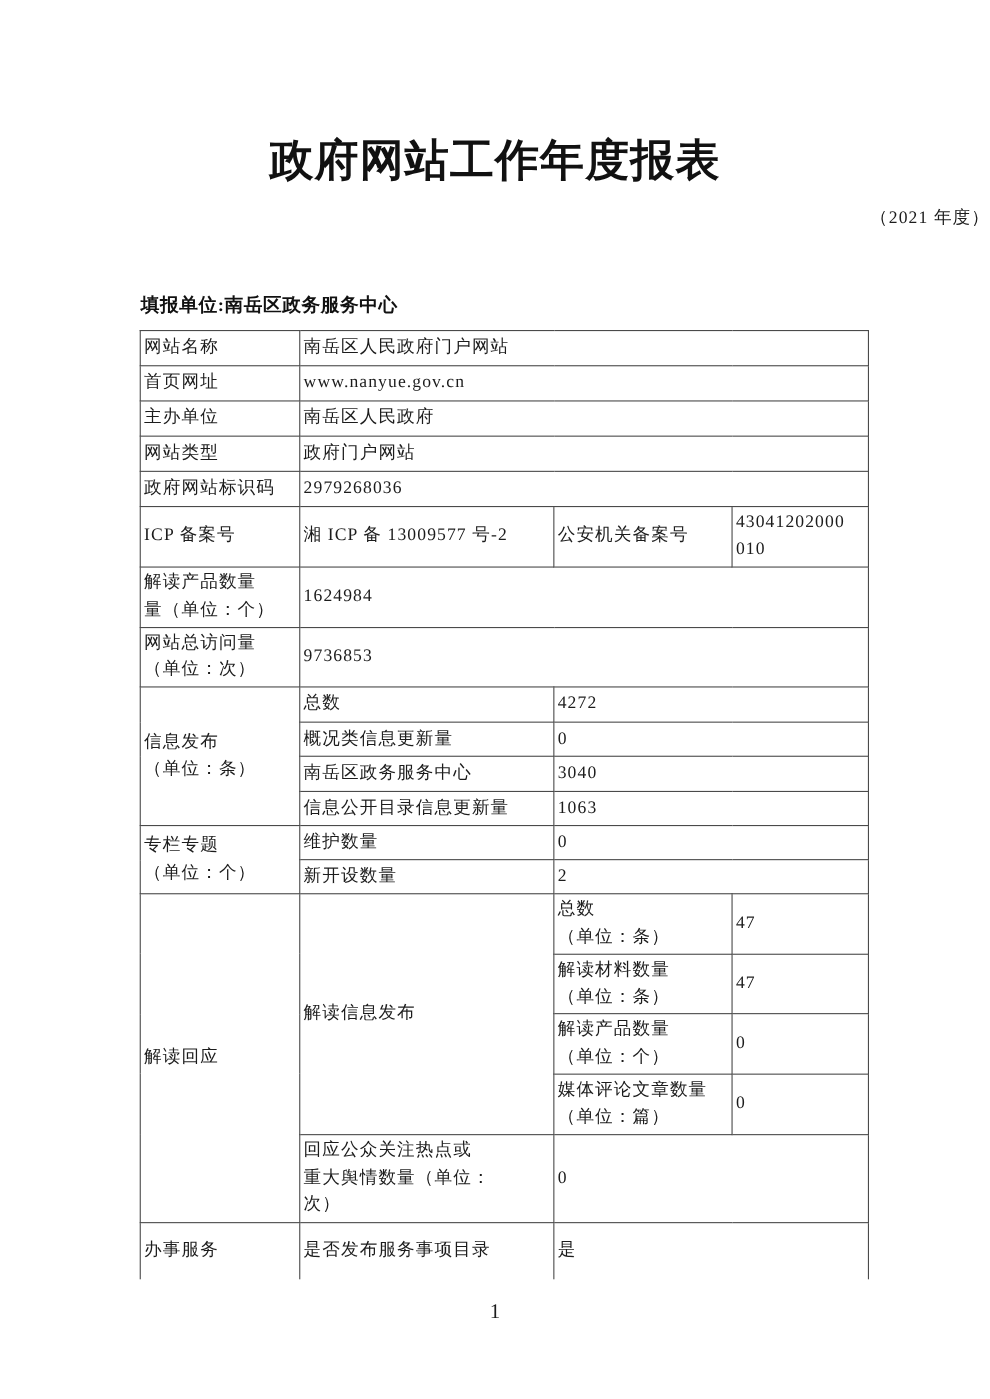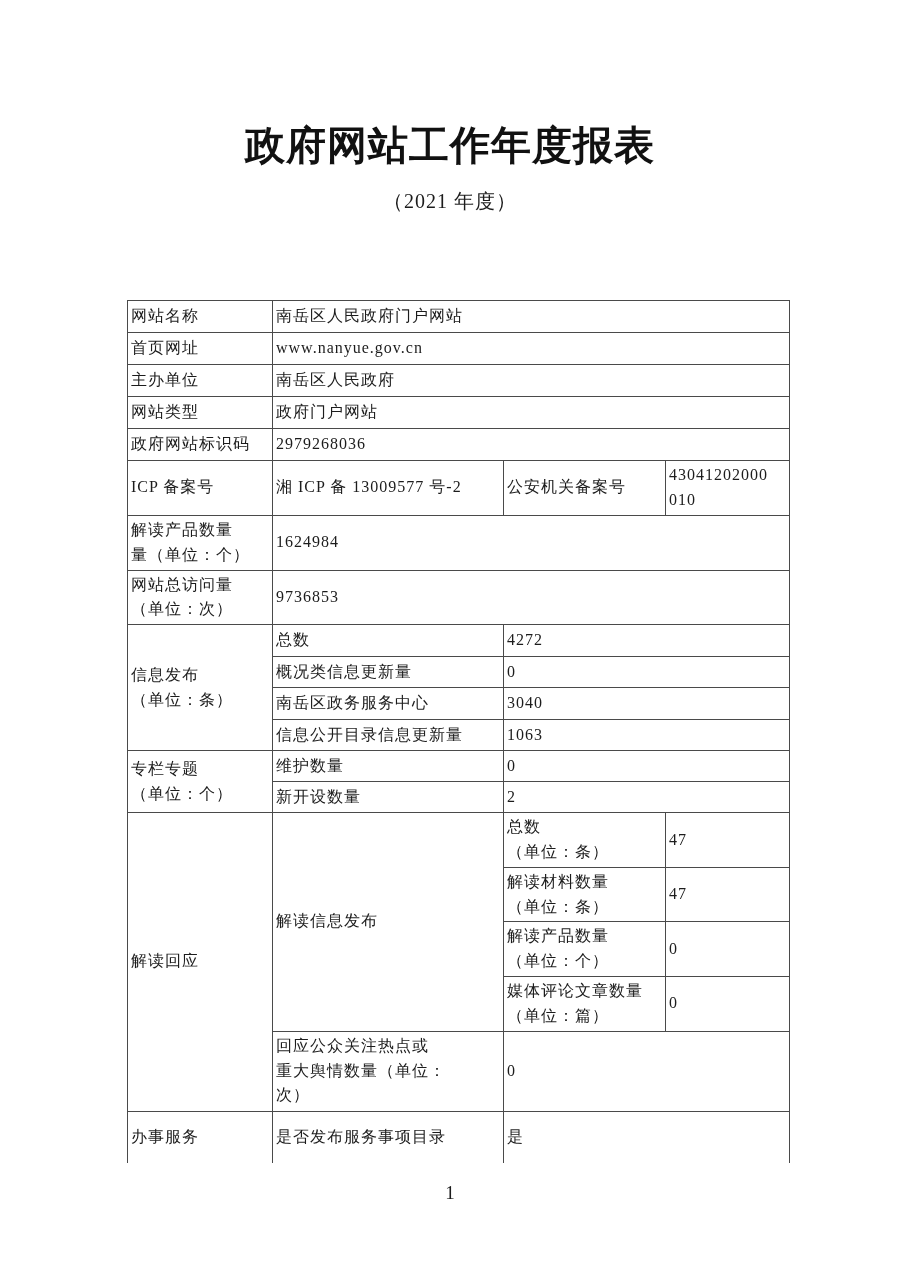--- a/index.html
+++ b/index.html
@@ -27,22 +27,22 @@
     font-size: 40px;
     letter-spacing: 1px;
     color: #111;
     margin: 0;
   }
   .doc-subtitle {
     position: absolute;
     top: 188px;
     left: 0;
     width: 100%;
-    text-align: center;
-    font-size: 20px;
+    text-align: right;
+    font-size: 16px;
     letter-spacing: 1px;
     color: #1c1c1c;
   }
   .reporting-unit {
     position: absolute;
     top: 266px;
     left: 128px;
     font-size: 17px;
     font-weight: bold;
     letter-spacing: 0.5px;
@@ -92,20 +92,21 @@
 </style>
 </head>
 <body>
 
 <div class="page">
 
   <h1 class="doc-title">政府网站工作年度报表</h1>
 
   <div class="doc-subtitle">（2021 年度）</div>
 
+  <div class="reporting-unit">填报单位:南岳区政务服务中心</div>
 
   <div class="table-wrap">
     <table class="report">
       <colgroup>
         <col style="width:145px">
         <col style="width:231px">
         <col style="width:162px">
         <col style="width:124px">
       </colgroup>
 

